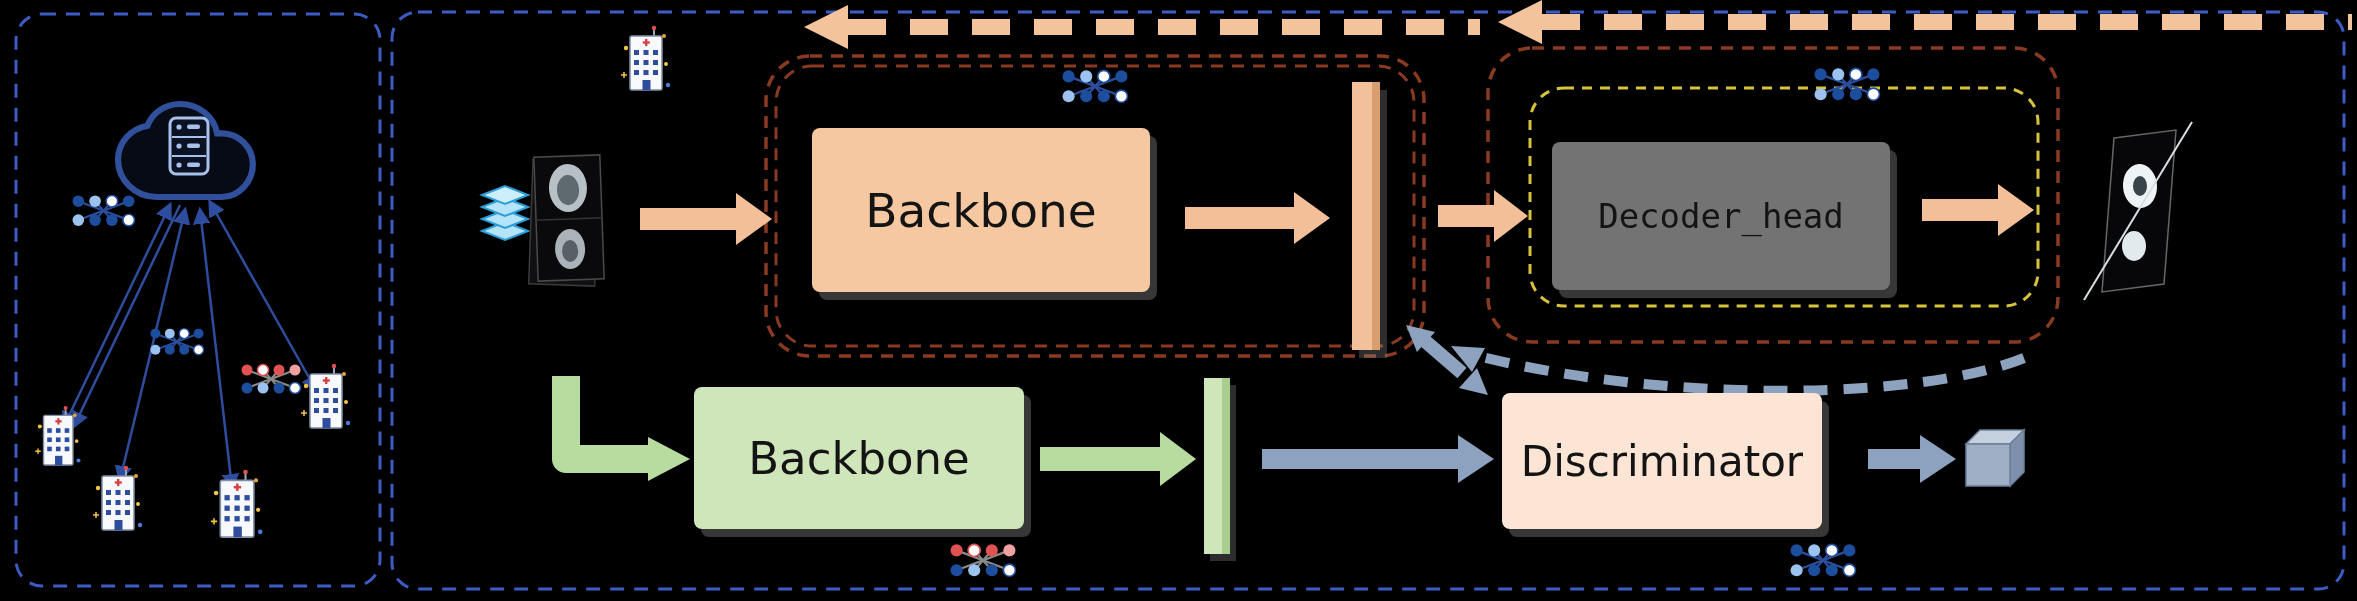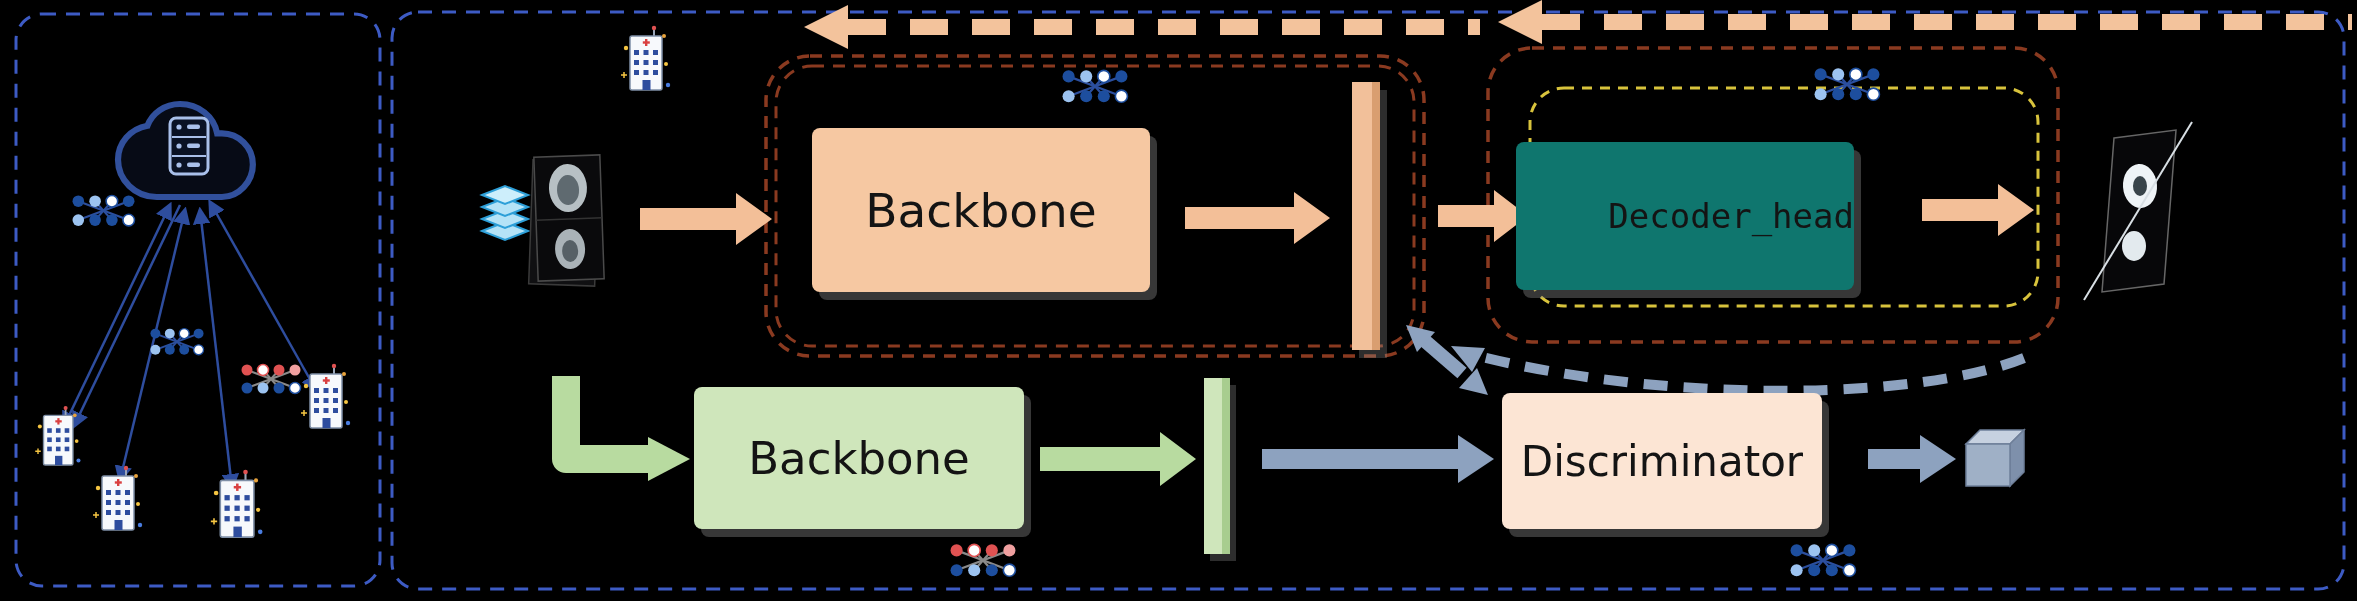--- a/index.html
+++ b/index.html
@@ -8,22 +8,22 @@
     overflow:hidden; font-family:"DejaVu Sans", sans-serif;
   }
   svg.layer { position:absolute; left:0; top:0; }
   .box {
     position:absolute; display:flex; align-items:center; justify-content:center;
     color:#141414; border-radius:8px;
     box-shadow: 7px 8px 0 rgba(145,145,145,0.38);
   }
   .box span { white-space:nowrap; }
   .backbone-top   { left:812px;  top:128px; width:338px; height:164px; background:#f6c8a2; font-size:47px; }
-  .decoder-head   { left:1516px; top:142px; width:338px; height:148px; background:#0f766e;
-                    font-family:"DejaVu Sans Mono", monospace; font-size:34px;justify-content:flex-end; }
+  .decoder-head   { left:1552px; top:142px; width:338px; height:148px; background:#737373;
+                    font-family:"DejaVu Sans Mono", monospace; font-size:34px; }
   .backbone-bot   { left:694px;  top:387px; width:330px; height:142px; background:#cfe6bb; font-size:45px; }
   .discriminator  { left:1502px; top:393px; width:320px; height:136px; background:#fce5d4; font-size:42px; }
 </style>
 </head>
 <body>
 
 <div class="canvas">
 
   <svg class="layer" width="2357" height="601" viewBox="0 0 2357 601">
 

